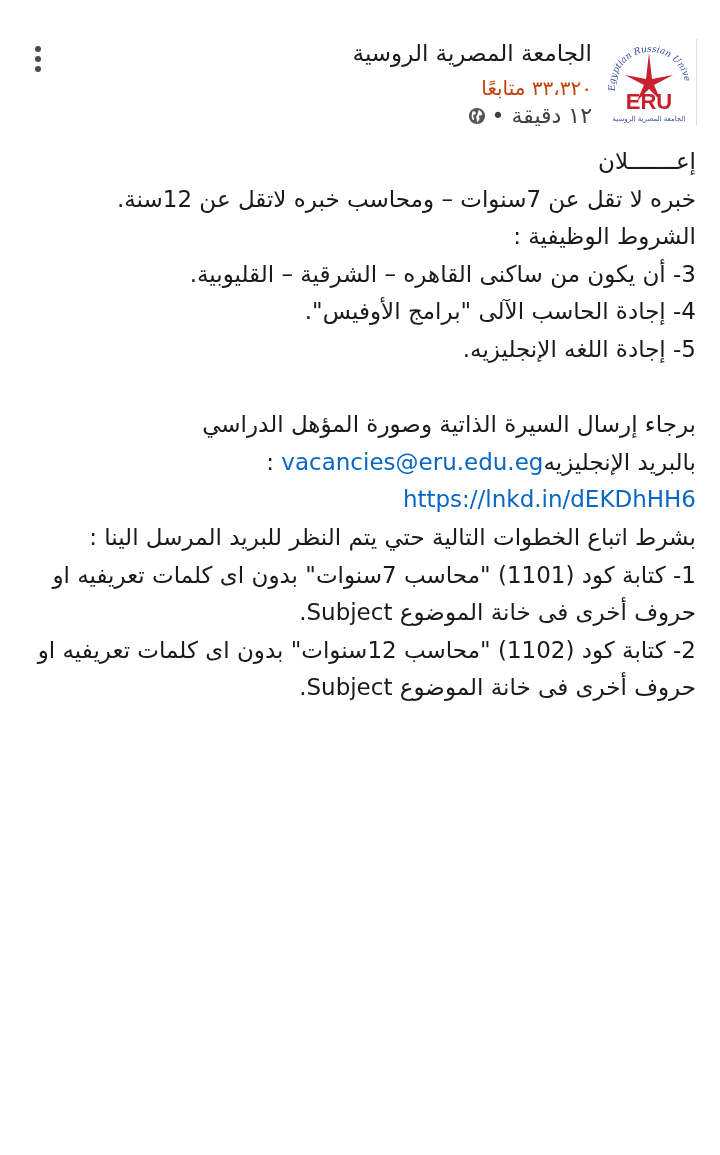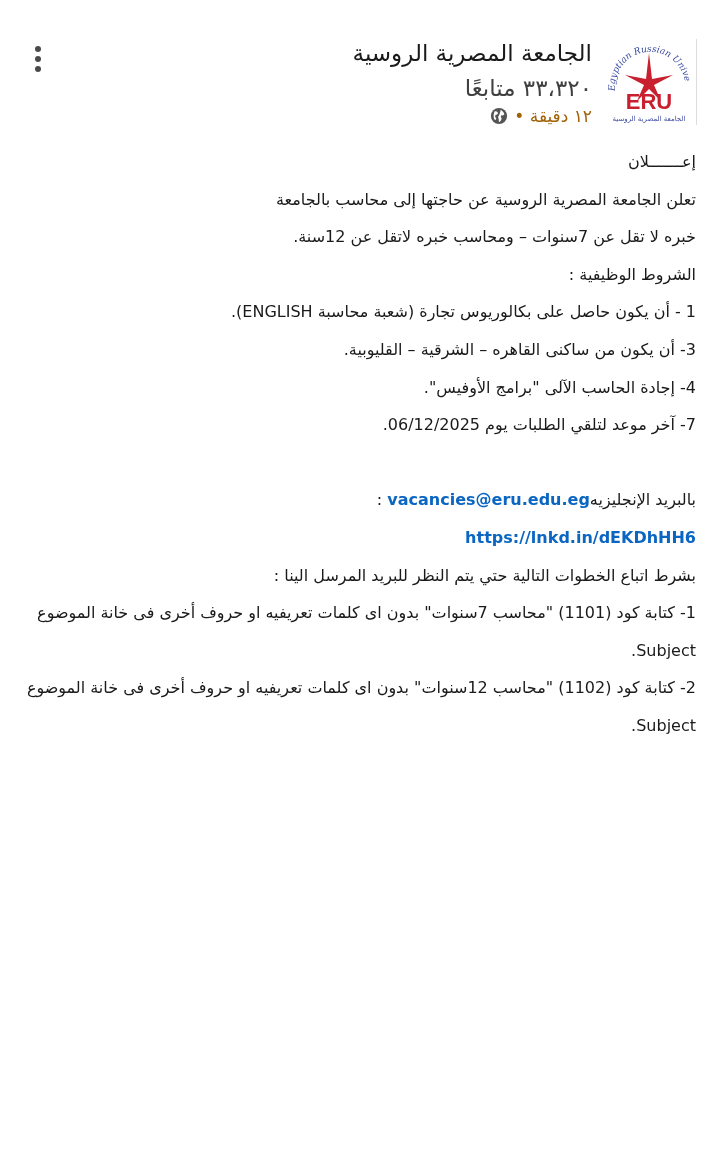--- a/index.html
+++ b/index.html
@@ -58,56 +58,56 @@
       direction: rtl;
       text-align: right;
     }
     .org-name {
       font-size: 23px;
       color: #1a1a1a;
       line-height: 36px;
       cursor: pointer;
     }
     .followers {
-      font-size: 23px;
-      color: #404040;
+      font-size: 20px;
+      color: #c2410c;
       line-height: 30px;
       margin-top: 2px;
     }
     .time-row {
-      font-size: 17px;
-      color: #a16207;
+      font-size: 22px;
+      color: #404040;
       line-height: 26px;
       display: flex;
       align-items: center;
       gap: 6px;
     }
     .globe {
       display: inline-block;
       width: 18px;
       height: 18px;
       vertical-align: middle;
     }
     .post {
       position: absolute;
       top: 143px;
       right: 24px;
       width: 680px;
       direction: rtl;
       text-align: right;
       font-family: "DejaVu Sans", "Liberation Sans", sans-serif;
-      font-size: 16px;
+      font-size: 23px;
       line-height: 37.6px;
       color: #1a1a1a;
     }
     .post p { margin: 0; }
     .spacer { height: 37.6px; }
     .link {
       color: #0a66c2;
-      font-weight: bold;
+      font-weight: normal;
       cursor: pointer;
       text-decoration: none;
     }
     .ltr { direction: ltr; unicode-bidi: embed; }
   </style>
 </head>
 <body>
 
 <div class="header">
   <div class="more-btn">
@@ -139,26 +139,25 @@
       </text>
       <polygon points="46,14 49,40 70,36 51,46 58,62 46,50 34,62 41,46 22,36 43,40" fill="#c8202f"></polygon>
       <text x="46" y="70" font-size="22" font-weight="bold" fill="#c8202f" text-anchor="middle" font-family="Liberation Sans, sans-serif">ERU</text>
       <text x="46" y="82" font-size="7" fill="#3b4aa0" text-anchor="middle" font-family="DejaVu Sans, sans-serif" direction="rtl">الجامعة المصرية الروسية</text>
     </svg>
   </div>
 </div>
 
 <div class="post">
   <p>إعـــــــلان</p>
-  <p>تعلن الجامعة المصرية الروسية عن حاجتها إلى محاسب بالجامعة</p>
   <p>خبره لا تقل عن 7سنوات – ومحاسب خبره لاتقل عن 12سنة.</p>
   <p>الشروط الوظيفية :</p>
-  <p> 1 - أن يكون حاصل على بكالوريوس تجارة (شعبة محاسبة ENGLISH).</p>
   <p>3- أن يكون من ساكنى القاهره – الشرقية – القليوبية.</p>
   <p> 4- إجادة الحاسب الآلى "برامج الأوفيس".</p>
-  <p>7- آخر موعد لتلقي الطلبات يوم 06/12/2025.</p>
+  <p> 5- إجادة اللغه الإنجليزيه.</p>
   <div class="spacer"></div>
+  <p>برجاء إرسال السيرة الذاتية وصورة المؤهل الدراسي</p>
   <p><span> بالبريد الإنجليزيه</span><a class="link ltr">vacancies@eru.edu.eg</a><span>  :</span></p>
   <p><a class="link ltr">https://lnkd.in/dEKDhHH6</a></p>
   <p>بشرط اتباع الخطوات التالية حتي يتم النظر للبريد المرسل الينا :</p>
   <p>1-   كتابة كود (1101) "محاسب 7سنوات" بدون اى كلمات تعريفيه او حروف أخرى فى خانة الموضوع Subject.</p>
   <p>2-   كتابة كود (1102) "محاسب 12سنوات" بدون اى كلمات تعريفيه او حروف أخرى فى خانة الموضوع Subject.</p>
 </div>
 
 </body></html>

